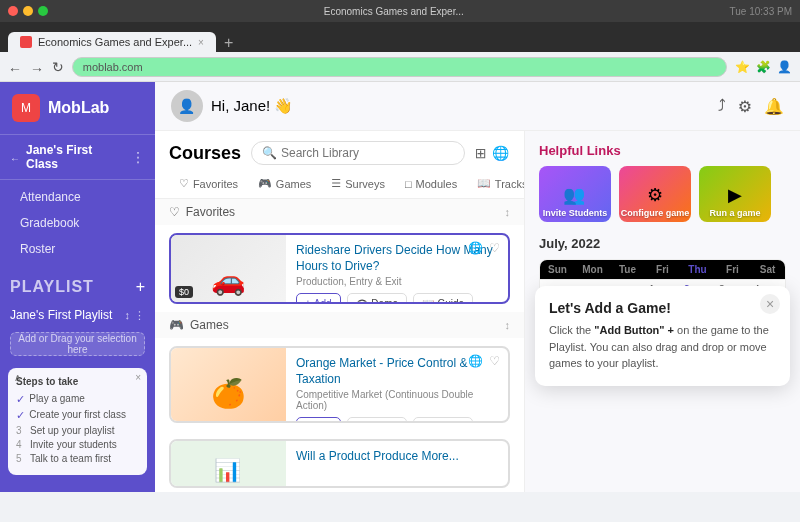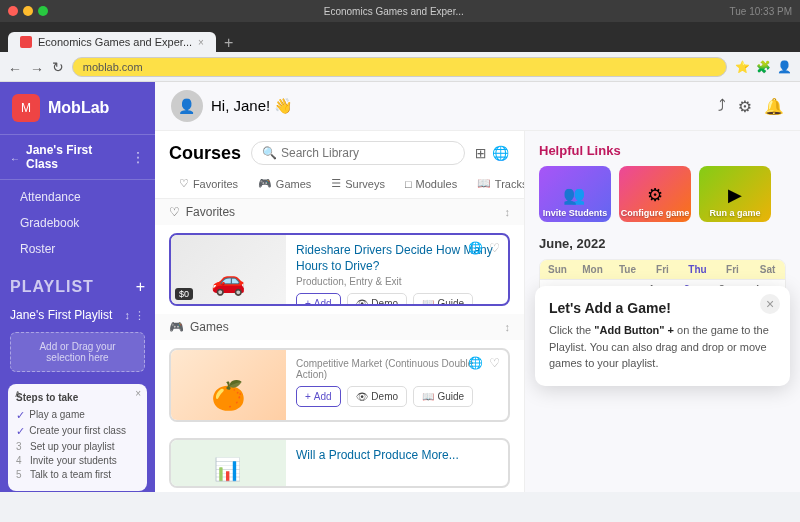--- a/index.html
+++ b/index.html
@@ -6,21 +6,21 @@
     body { font-family: -apple-system, BlinkMacSystemFont, 'Segoe UI', sans-serif; font-size: 13px; background: #f0f2f5; width: 800px; height: 522px; overflow: hidden; }
 
     
     .browser-chrome { background: #3c3c3c; height: 22px; display: flex; align-items: center; padding: 0 8px; }
     .tab-bar { background: #2d2d2d; height: 30px; display: flex; align-items: flex-end; padding: 0 8px; }
     .tab { background: #f0f2f5; border-radius: 6px 6px 0 0; padding: 4px 12px; font-size: 11px; display: flex; align-items: center; gap: 6px; color: #333; }
     .tab-favicon { width: 12px; height: 12px; background: #e44; border-radius: 2px; display: inline-block; }
     .tab-close { color: #999; font-size: 10px; cursor: pointer; }
     .nav-bar { background: #f0f2f5; height: 30px; display: flex; align-items: center; padding: 0 8px; gap: 8px; border-bottom: 1px solid #ddd; }
     .nav-btn { background: none; border: none; color: #555; cursor: pointer; font-size: 14px; }
-    .url-bar { flex: 1; background: #fde047; border: 1px solid #ccc; border-radius: 12px; padding: 2px 10px; font-size: 12px; color: #333; }
+    .url-bar { flex: 1; background: #86efac; border: 1px solid #ccc; border-radius: 12px; padding: 2px 10px; font-size: 12px; color: #333; }
     .nav-icons { display: flex; gap: 6px; align-items: center; color: #555; font-size: 12px; }
 
     
     .app { display: flex; height: 410px; }
 
     
     .sidebar { width: 155px; background: #5c4fcb; color: white; display: flex; flex-direction: column; flex-shrink: 0; }
     .sidebar-logo { padding: 12px; display: flex; align-items: center; gap: 8px; border-bottom: 1px solid rgba(255,255,255,0.2); }
     .logo-icon { width: 28px; height: 28px; background: #e44; border-radius: 6px; display: flex; align-items: center; justify-content: center; font-size: 14px; }
     .logo-text { font-size: 16px; font-weight: bold; color: white; }
@@ -29,21 +29,21 @@
     .sidebar-class-name { font-size: 12px; font-weight: 600; color: white; flex: 1; }
     .sidebar-class-dots { color: rgba(255,255,255,0.7); font-size: 14px; }
     .sidebar-nav { padding: 4px 0; }
     .sidebar-nav-item { padding: 6px 20px; font-size: 12px; color: rgba(255,255,255,0.85); cursor: pointer; }
     .sidebar-section { padding: 8px 10px; display: flex; align-items: center; justify-content: space-between; margin-top: 4px; }
     .sidebar-section-label { font-size: 16px; font-weight: 700; letter-spacing: 1px; color: rgba(255,255,255,0.7); }
     .sidebar-section-add { color: white; font-size: 16px; cursor: pointer; }
     .sidebar-playlist { padding: 4px 10px; display: flex; align-items: center; gap: 4px; cursor: pointer; }
     .sidebar-playlist-name { font-size: 12px; color: white; flex: 1; }
     .sidebar-playlist-icons { display: flex; gap: 4px; color: rgba(255,255,255,0.7); font-size: 11px; }
-    .sidebar-drop { margin: 6px 10px; background: rgba(255,255,255,0.15); border: 1px dashed rgba(255,255,255,0.4); border-radius: 6px; padding: 8px; font-size: 10px; color: rgba(255,255,255,0.7); text-align: center; }
+    .sidebar-drop { margin: 6px 10px; background: rgba(255,255,255,0.15); border: 1px dashed rgba(255,255,255,0.4); border-radius: 6px; font-size: 10px; color: rgba(255,255,255,0.7); text-align: center; }
     .sidebar-steps { margin: 6px 8px; background: rgba(255,255,255,0.95); border-radius: 8px; padding: 8px; color: #333; position: relative; }
     .sidebar-steps-close { position: absolute; top: 4px; right: 6px; font-size: 10px; color: #999; cursor: pointer; }
     .sidebar-steps-title { font-size: 10px; font-weight: 600; margin-bottom: 6px; color: #444; }
     .sidebar-steps-toggle { position: absolute; top: 4px; left: 6px; font-size: 10px; color: #666; cursor: pointer; }
     .step-item { display: flex; align-items: flex-start; gap: 4px; margin-bottom: 3px; font-size: 10px; color: #555; }
     .step-check { color: #5c4fcb; font-size: 11px; }
     .step-num { color: #999; font-size: 10px; min-width: 10px; }
 
     
     .main { flex: 1; background: white; display: flex; flex-direction: column; overflow: hidden; }
@@ -84,21 +84,21 @@
     .right-panel { flex: 1; background: #f8f8fb; padding: 12px 14px; overflow-y: auto; position: relative; }
     .helpful-title { font-size: 13px; font-weight: 600; margin-bottom: 8px; color: #be185d; }
     .helpful-links { display: flex; gap: 8px; margin-bottom: 14px; }
     .help-card { width: 72px; height: 56px; border-radius: 8px; overflow: hidden; display: flex; flex-direction: column; align-items: center; justify-content: flex-end; padding-bottom: 4px; position: relative; cursor: pointer; }
     .help-card-1 { background: linear-gradient(135deg, #a855f7, #6366f1); }
     .help-card-2 { background: linear-gradient(135deg, #ec4899, #f97316); }
     .help-card-3 { background: linear-gradient(135deg, #84cc16, #eab308); }
     .help-card-label { font-size: 9px; color: white; font-weight: 600; text-align: center; text-shadow: 0 1px 2px rgba(0,0,0,0.3); }
     .calendar-title { font-size: 13px; font-weight: 600; margin-bottom: 8px; color: #333; }
     .calendar-grid { background: white; border-radius: 8px; overflow: hidden; border: 1px solid #eee; }
-    .calendar-header-row { display: grid; grid-template-columns: repeat(7, 1fr); background: #fef9c3; }
+    .calendar-header-row { display: grid; grid-template-columns: repeat(7, 1fr); background: #000000; }
     .cal-day-header { text-align: center; padding: 4px; font-size: 10px; color: #888; font-weight: 600; }
     .calendar-body { display: grid; grid-template-columns: repeat(7, 1fr); }
     .cal-cell { padding: 4px; min-height: 28px; border-top: 1px solid #eee; font-size: 10px; }
     .cal-num { color: #555; }
 
     
     .tooltip-popup { position: absolute; top: 155px; left: 10px; right: 10px; background: white; border-radius: 10px; box-shadow: 0 4px 20px rgba(0,0,0,0.15); padding: 14px; z-index: 10; }
     .tooltip-title { font-size: 14px; font-weight: 700; margin-bottom: 6px; color: #222; }
     .tooltip-text { font-size: 11px; color: #555; line-height: 1.5; }
     .tooltip-text strong { color: #222; }
@@ -300,20 +300,21 @@
           <div class="course-thumb">
             <div class="course-thumb-orange">
               <span style="font-size:28px;">🍊</span>
             </div>
           </div>
           <div class="course-info-wrap">
             <div class="course-header-icons">
               <span>🌐</span>
               <span>♡</span>
             </div>
+            <div class="course-name">Orange Market - Price Control &amp; Taxation</div>
             <div class="course-sub">Competitive Market (Continuous Double Action)</div>
             <div class="course-actions">
               <button class="btn btn-add">
                 <span>+</span>
                 <span>Add</span>
               </button>
               <button class="btn">
                 <span>👁</span>
                 <span>Demo</span>
               </button>
@@ -347,21 +348,21 @@
           <div class="help-card help-card-2">
             <span style="font-size:18px;margin-bottom:2px;">⚙</span>
             <span class="help-card-label">Configure game</span>
           </div>
           <div class="help-card help-card-3">
             <span style="font-size:18px;margin-bottom:2px;">▶</span>
             <span class="help-card-label">Run a game</span>
           </div>
         </div>
 
-        <div class="calendar-title">June, 2022</div>
+        <div class="calendar-title">July, 2022</div>
         <div class="calendar-grid">
           <div class="calendar-header-row">
             <div class="cal-day-header">Sun</div>
             <div class="cal-day-header">Mon</div>
             <div class="cal-day-header">Tue</div>
             <div class="cal-day-header">Fri</div>
             <div class="cal-day-header" style="color:#5c4fcb;">Thu</div>
             <div class="cal-day-header">Fri</div>
             <div class="cal-day-header">Sat</div>
           </div>

